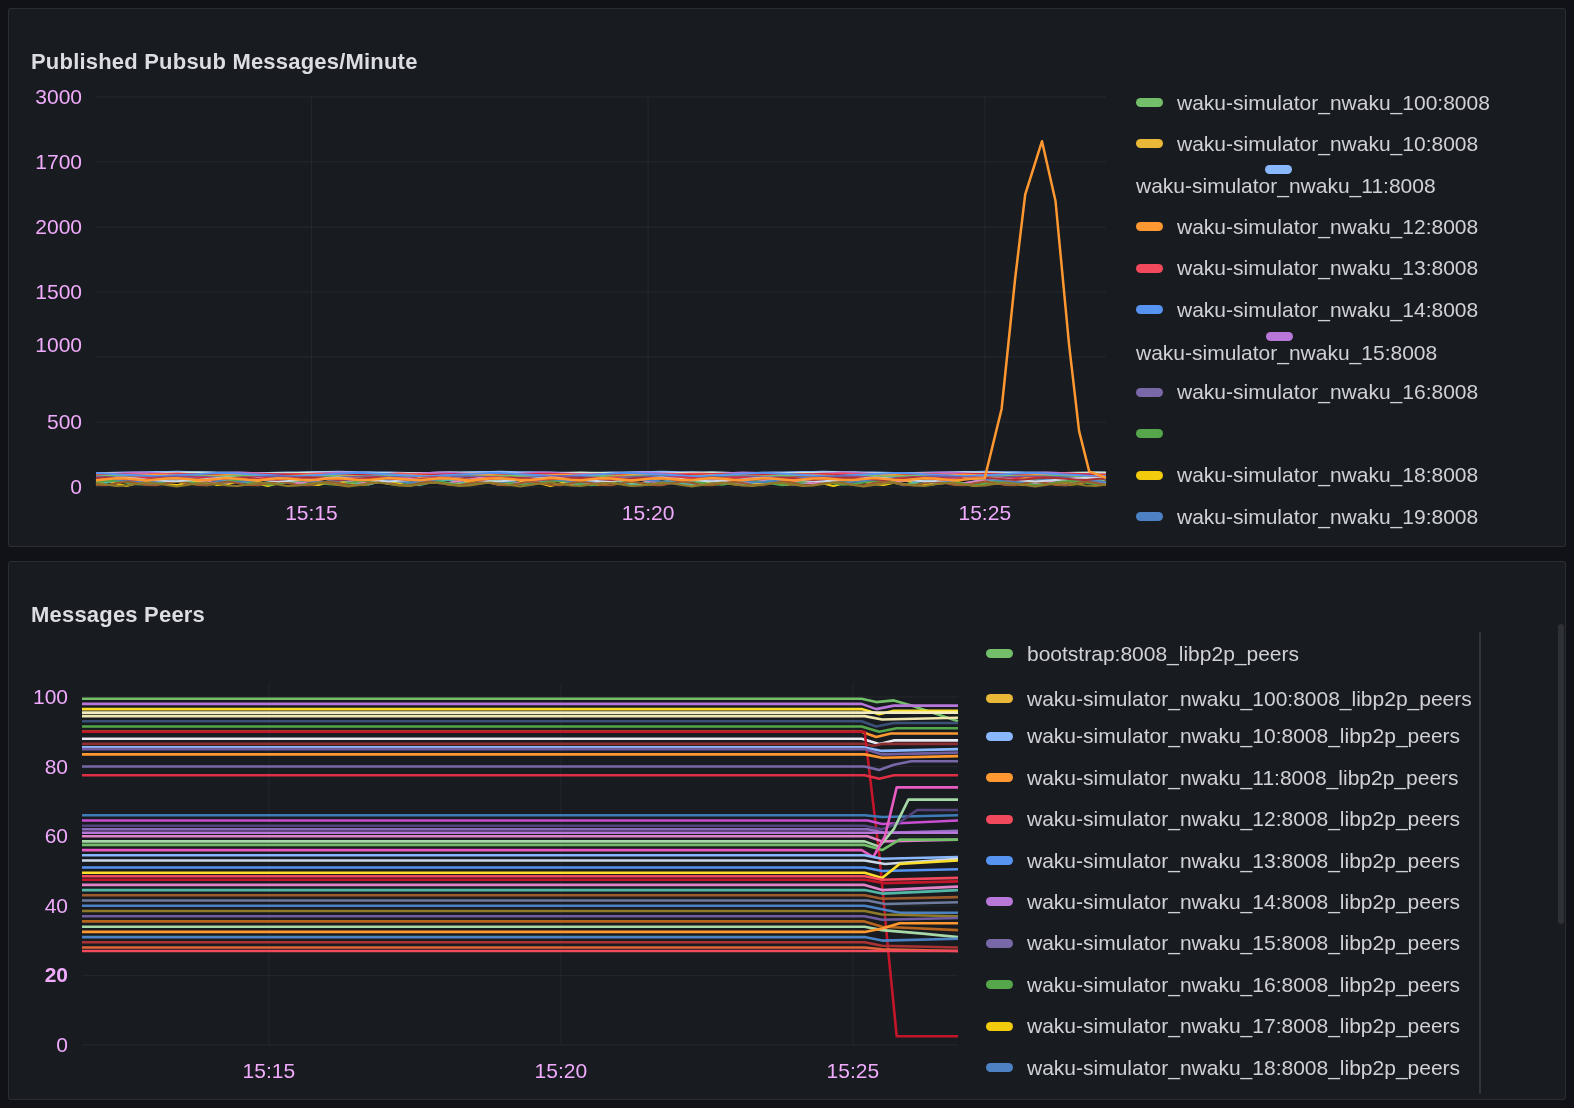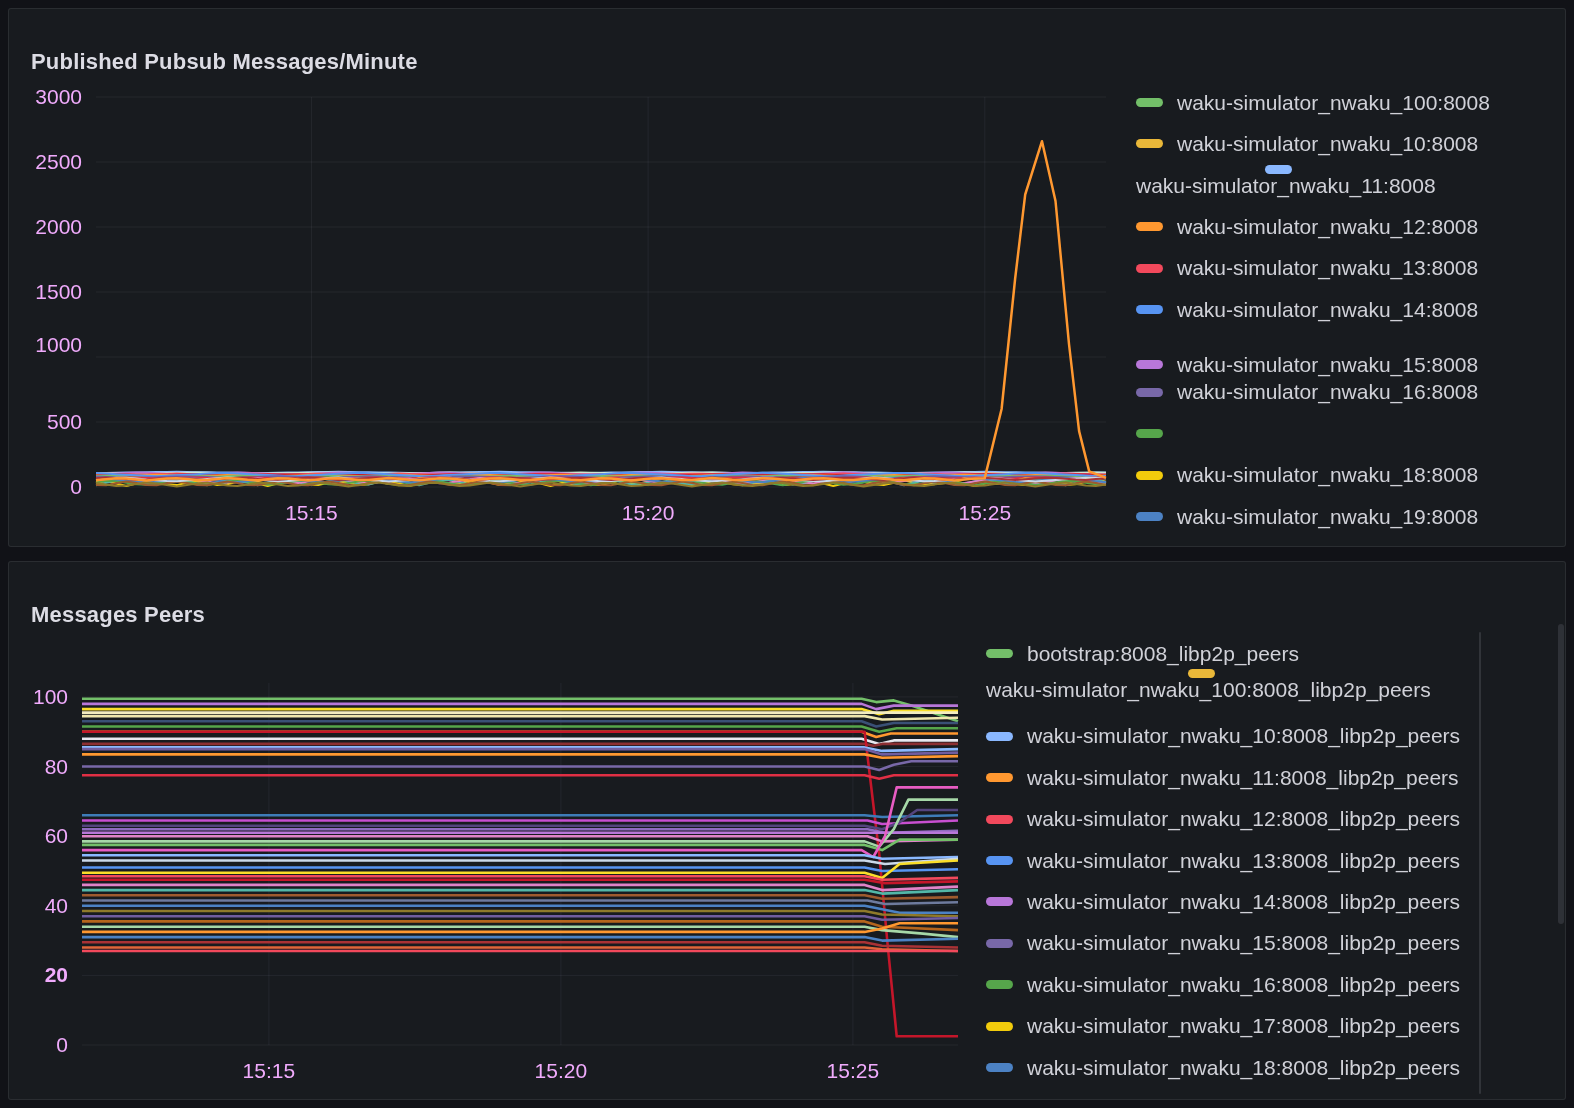--- a/index.html
+++ b/index.html
@@ -84,21 +84,21 @@
           <polyline points="0.0,388.0 10.1,389.5 20.2,390.9 30.3,390.6 40.4,389.1 50.5,387.6 60.6,388.5 70.7,390.0 80.8,391.4 90.9,390.1 101.0,388.6 111.1,387.5 121.2,389.0 131.3,390.5 141.4,391.0 151.5,389.6 161.6,388.1 171.7,388.0 181.8,389.5 191.9,390.9 202.0,390.6 212.1,389.1 222.2,387.6 232.3,388.5 242.4,390.0 252.5,391.4 262.6,390.1 272.7,388.6 282.8,387.5 292.9,389.0 303.0,390.5 313.1,391.0 323.2,389.6 333.3,388.1 343.4,388.0 353.5,389.5 363.6,390.9 373.7,390.6 383.8,389.1 393.9,387.6 404.0,388.5 414.1,390.0 424.2,391.4 434.3,390.1 444.4,388.6 454.5,387.5 464.6,389.0 474.7,390.5 484.8,391.0 494.9,389.6 505.0,388.1 515.1,388.0 525.2,389.5 535.3,390.9 545.4,390.6 555.5,389.1 565.6,387.6 575.7,388.5 585.8,390.0 595.9,391.4 606.0,390.1 616.1,388.6 626.2,387.5 636.3,389.0 646.4,390.5 656.5,391.0 666.6,389.6 676.7,388.1 686.8,388.0 696.9,389.5 707.0,390.9 717.1,390.6 727.2,389.1 737.3,387.6 747.4,388.5 757.5,390.0 767.6,391.4 777.7,390.1 787.8,388.6 797.9,387.5 808.0,389.0 818.1,390.5 828.2,391.0 838.3,389.6 848.4,388.1 858.5,388.0 868.6,389.5 878.7,390.9 888.8,390.6 898.9,389.1 909.0,387.6 919.1,388.5 929.2,390.0 939.3,391.4 949.4,390.1 959.5,388.6 969.6,387.5 979.7,389.0 989.8,390.5 999.9,391.0 1010.0,389.6" fill="none" stroke="#8F7A2A" stroke-width="2" stroke-linejoin="round"></polyline>
           <polyline points="0.0,385.2 10.1,384.3 20.2,383.3 30.3,383.5 40.4,384.5 50.5,385.4 60.6,384.6 70.7,383.6 80.8,383.2 90.9,384.1 101.0,385.1 111.1,384.9 121.2,383.9 131.3,383.0 141.4,383.8 151.5,384.8 161.6,385.2 171.7,384.3 181.8,383.3 191.9,383.5 202.0,384.5 212.1,385.4 222.2,384.6 232.3,383.6 242.4,383.2 252.5,384.1 262.6,385.1 272.7,384.9 282.8,383.9 292.9,383.0 303.0,383.8 313.1,384.8 323.2,385.2 333.3,384.3 343.4,383.3 353.5,383.5 363.6,384.5 373.7,385.4 383.8,384.6 393.9,383.6 404.0,383.2 414.1,384.1 424.2,385.1 434.3,384.9 444.4,383.9 454.5,383.0 464.6,383.8 474.7,384.8 484.8,385.2 494.9,384.3 505.0,383.3 515.1,383.5 525.2,384.5 535.3,385.4 545.4,384.6 555.5,383.6 565.6,383.2 575.7,384.1 585.8,385.1 595.9,384.9 606.0,383.9 616.1,383.0 626.2,383.8 636.3,384.8 646.4,385.2 656.5,384.3 666.6,383.3 676.7,383.5 686.8,384.5 696.9,385.4 707.0,384.6 717.1,383.6 727.2,383.2 737.3,384.1 747.4,385.1 757.5,384.9 767.6,383.9 777.7,383.0 787.8,383.8 797.9,384.8 808.0,385.2 818.1,384.3 828.2,383.3 838.3,383.5 848.4,384.5 858.5,385.4 868.6,384.6 878.7,383.6 888.8,383.2 888.8,382.9 905.6,314.0 919.1,184.0 929.2,99.5 946.0,46.2 959.5,106.0 973.0,249.0 983.1,336.1 993.2,376.4 1010.0,382.9" fill="none" stroke="#FF9830" stroke-width="2.5" stroke-linejoin="round"></polyline>
         </svg>
       </div>
     <div id="axes1">
         <div class="tick ytick" style="left: 0px; width: 73px; top: 466px;">0</div>
         <div class="tick ytick" style="left: 0px; width: 73px; top: 401px;">500</div>
         <div class="tick ytick" style="left: 0px; width: 73px; top: 324px;">1000</div>
         <div class="tick ytick" style="left: 0px; width: 73px; top: 271px;">1500</div>
         <div class="tick ytick" style="left: 0px; width: 73px; top: 206px;">2000</div>
-        <div class="tick ytick" style="left: 0px; width: 73px; top: 141px;">2500</div>
+        <div class="tick ytick" style="left: 0px; width: 73px; top: 141px;">1700</div>
         <div class="tick ytick" style="left: 0px; width: 73px; top: 76px;">3000</div>
         <div class="tick xtick" style="left: 262.467px; top: 492px;">15:15</div>
         <div class="tick xtick" style="left: 599.133px; top: 492px;">15:20</div>
         <div class="tick xtick" style="left: 935.8px; top: 492px;">15:25</div>
       </div>
     <div id="legend1">
         <div class="legend-row" style="left: 1127px; top: 73px;">
           <span class="legend-swatch" style="background: rgb(115, 191, 105);"></span>
           <span class="legend-label">waku-simulator_nwaku_100:8008</span>
         </div>
@@ -115,21 +115,21 @@
           <span class="legend-label">waku-simulator_nwaku_12:8008</span>
         </div>
         <div class="legend-row" style="left: 1127px; top: 238.6px;">
           <span class="legend-swatch" style="background: rgb(242, 73, 92);"></span>
           <span class="legend-label">waku-simulator_nwaku_13:8008</span>
         </div>
         <div class="legend-row" style="left: 1127px; top: 280px;">
           <span class="legend-swatch" style="background: rgb(87, 148, 242);"></span>
           <span class="legend-label">waku-simulator_nwaku_14:8008</span>
         </div>
-        <div class="legend-row" style="left: 1127px; top: 335px;">
+        <div class="legend-row" style="left: 1127px; top: 323px; flex-direction: column;">
           <span class="legend-swatch" style="background: rgb(184, 119, 217);"></span>
           <span class="legend-label">waku-simulator_nwaku_15:8008</span>
         </div>
         <div class="legend-row" style="left: 1127px; top: 362.8px;">
           <span class="legend-swatch" style="background: rgb(120, 104, 168);"></span>
           <span class="legend-label">waku-simulator_nwaku_16:8008</span>
         </div>
         <div class="legend-row" style="left: 1127px; top: 404.2px;">
           <span class="legend-swatch" style="background: rgb(86, 166, 75);"></span>
         </div>
@@ -213,21 +213,21 @@
         <div class="tick ytick" style="left: 0px; width: 59px; top: 122.923px;">100</div>
         <div class="tick xtick" style="left: 219.88px; top: 497px;">15:15</div>
         <div class="tick xtick" style="left: 511.88px; top: 497px;">15:20</div>
         <div class="tick xtick" style="left: 803.88px; top: 497px;">15:25</div>
       </div>
     <div id="legend2">
         <div class="legend-row" style="left: 977px; top: 71px;">
           <span class="legend-swatch" style="background: rgb(115, 191, 105);"></span>
           <span class="legend-label">bootstrap:8008_libp2p_peers</span>
         </div>
-        <div class="legend-row" style="left: 977px; top: 107px; flex-direction: column;">
+        <div class="legend-row" style="left: 977px; top: 116px;">
           <span class="legend-swatch" style="background: rgb(234, 184, 57);"></span>
           <span class="legend-label">waku-simulator_nwaku_100:8008_libp2p_peers</span>
         </div>
         <div class="legend-row" style="left: 977px; top: 153.8px;">
           <span class="legend-swatch" style="background: rgb(138, 184, 255);"></span>
           <span class="legend-label">waku-simulator_nwaku_10:8008_libp2p_peers</span>
         </div>
         <div class="legend-row" style="left: 977px; top: 195.2px;">
           <span class="legend-swatch" style="background: rgb(255, 152, 48);"></span>
           <span class="legend-label">waku-simulator_nwaku_11:8008_libp2p_peers</span>

